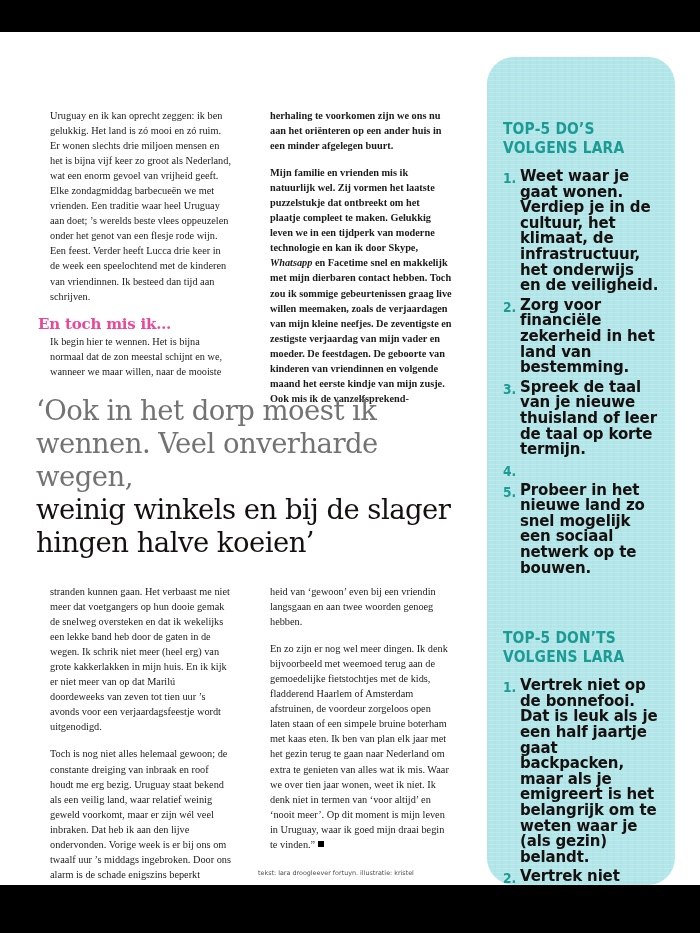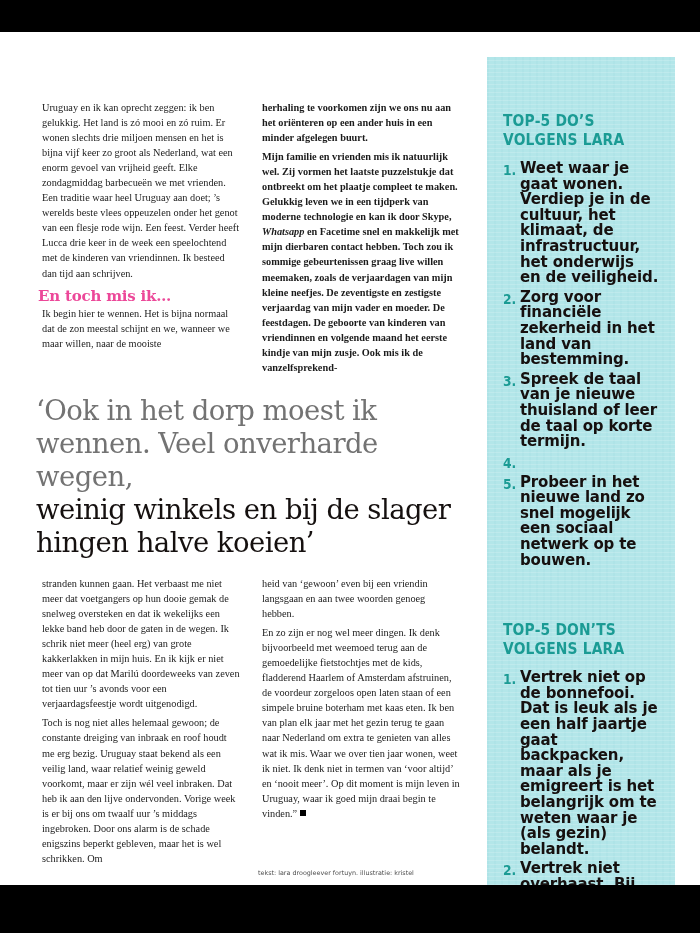--- a/index.html
+++ b/index.html
@@ -38,21 +38,21 @@
   .col {
     position: absolute;
     width: 206px;
     font-family: "Liberation Serif", serif;
     font-size: 10.3px;
     line-height: 15.05px;
     color: #1b1b1b;
     text-align: left;
     hyphens: manual;
   }
-  .col p { margin: 4px; }
+  .col p { margin: 12px; }
   .col p + p { margin-top: 0px; }
 
   #col-top-left  { left: 38px; top: 64px;  }
   #col-top-right { left: 258px; top: 64px; font-weight: bold; }
   #col-bot-left  { left: 38px; top: 540px; }
   #col-bot-right { left: 258px; top: 540px; }
 
   .subhead {
     font-family: "DejaVu Serif", "Liberation Serif", serif;
     font-weight: bold;
@@ -91,21 +91,22 @@
     position: absolute;
     left: 487px;
     top: 25px;
     width: 188px;
     height: 828px;
     background: #b3e6e9;
     background-image:
       repeating-linear-gradient(0deg, rgba(255,255,255,0.16) 0px, rgba(255,255,255,0.16) 1px, rgba(255,255,255,0) 1px, rgba(255,255,255,0) 4px),
       repeating-linear-gradient(90deg, rgba(160,220,225,0.25) 0px, rgba(160,220,225,0.25) 2px, rgba(255,255,255,0) 2px, rgba(255,255,255,0) 7px);
     box-sizing: border-box;
-    padding: 0 16px;
+    padding: 8px 16px;
+    border-radius: 27px;
   }
   .side-heading {
     font-family: "DejaVu Sans", sans-serif;
     font-weight: bold;
     color: #1b9b94;
     font-size: 16.5px;
     line-height: 19px;
     letter-spacing: 0.2px;
     transform: scaleX(0.84);
     transform-origin: left top;

